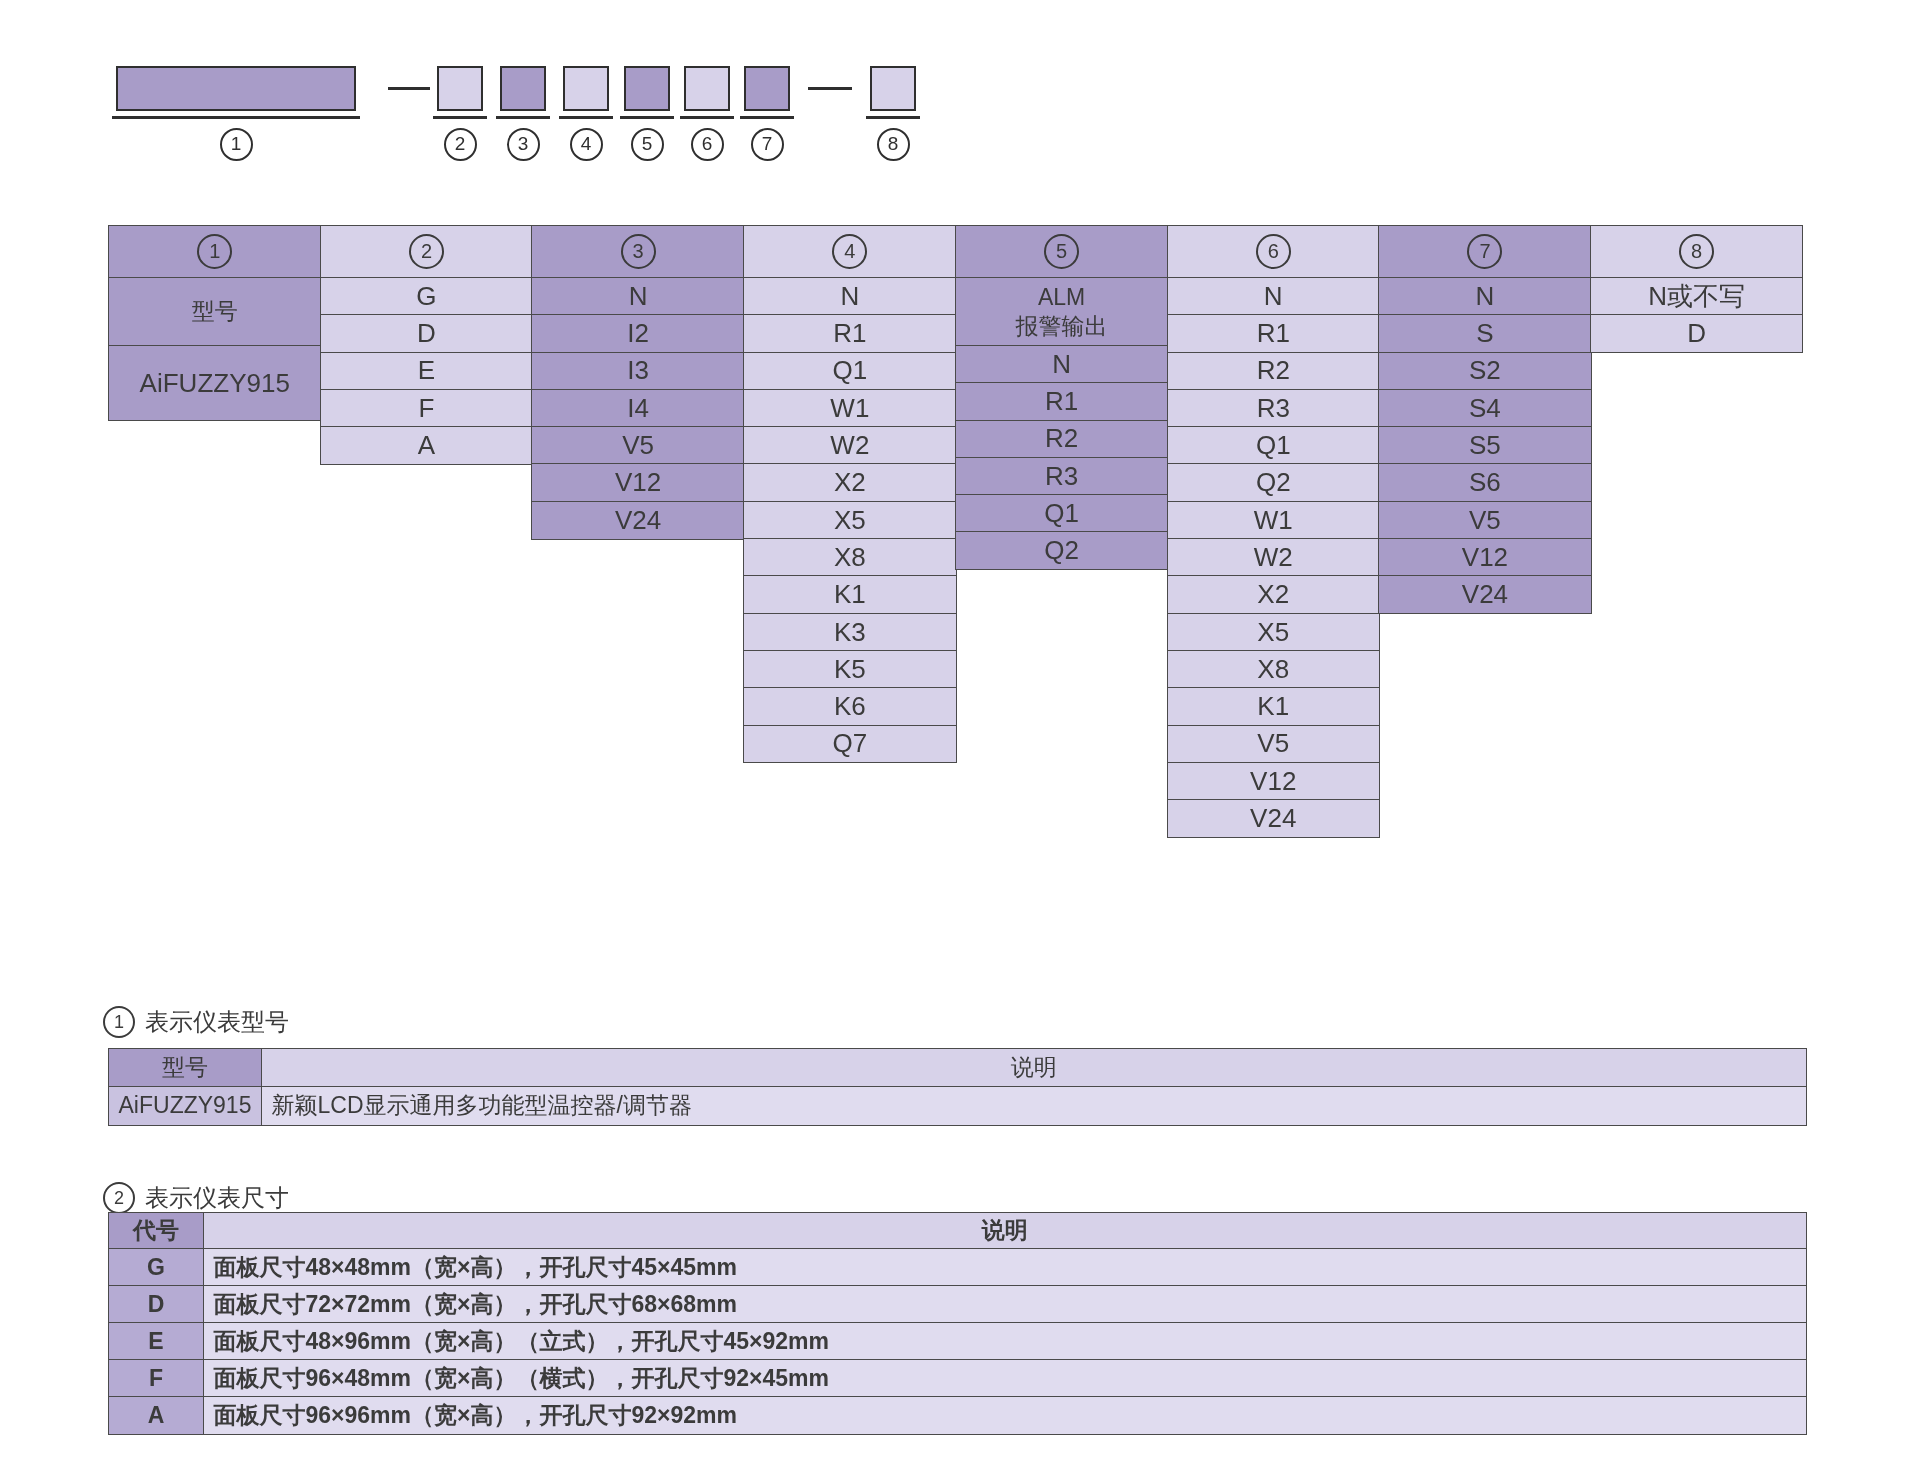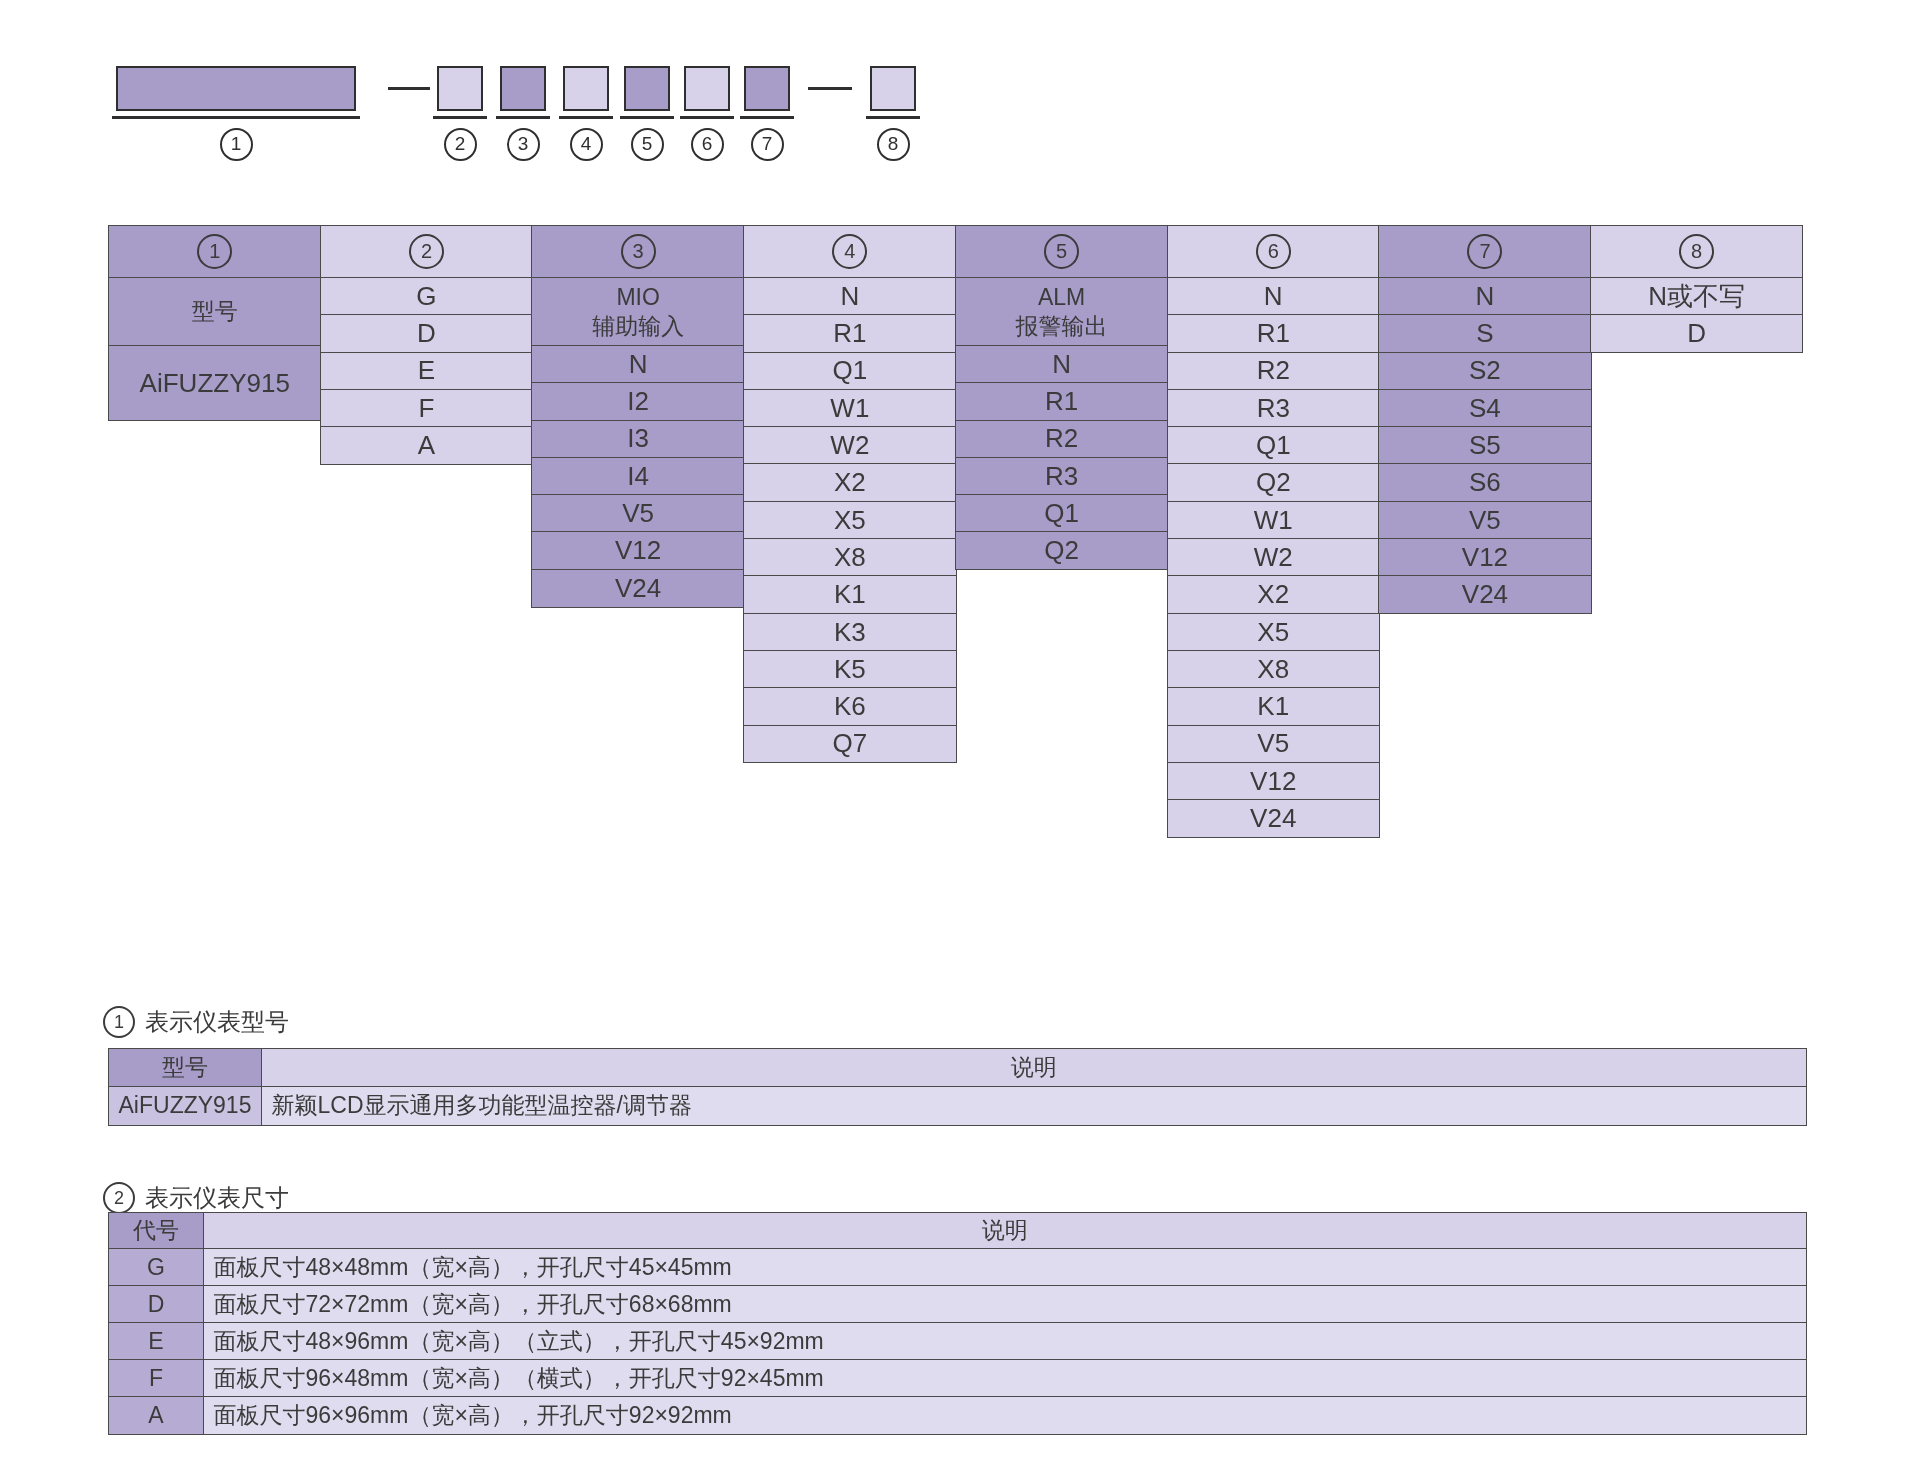--- a/index.html
+++ b/index.html
@@ -43,21 +43,21 @@
   .btable{position:absolute;left:108px;width:1699px;}
   .brow{display:flex;margin-top:-1.5px;}
   .brow:first-child{margin-top:0;}
   .bc{box-sizing:border-box;border:1.5px solid #4a4a4a;display:flex;align-items:center;
       justify-content:center;font-size:23px;margin-left:-1.5px;}
   .bc:first-child{margin-left:0;}
   .bc.desc{flex:1;justify-content:flex-start;padding-left:10px;}
   .bc.desc.centered{justify-content:center;padding-left:0;}
   .t1 .bc{height:39.5px;}
   .t1 .keycol{width:154px;flex:0 0 auto;}
-  .t2 .bc{height:38.6px;}
+  .t2 .bc{height:38.6px;font-weight:bold;}
   .t2 .hrow .bc{height:37.5px;}
   .t2 .keycol{width:96px;flex:0 0 auto;}
 </style>
 </head>
 <body>
 
 <div class="page" style="--c-dark: #a89cc8; --c-light: #d7d2e9; --c-mid: #b5abd3; --c-mid2: #c9c2e0; --c-xlight: #e0dcef;">
 
   <div class="diagram">
       <div class="dbox-wrap" style="left: 116px; width: 240px;">
@@ -120,24 +120,20 @@
         </div>
         <div class="mc val shade-light">G</div>
         <div class="mc val shade-light">D</div>
         <div class="mc val shade-light">E</div>
         <div class="mc val shade-light">F</div>
         <div class="mc val shade-light">A</div>
       </div>
       <div class="mcol" style="left: 531.4px;">
         <div class="mc num shade-dark">
           <span class="mcircle">3</span>
-        </div>
-        <div class="mc title shade-dark">
-          <div>MIO</div>
-          <div>辅助输入</div>
         </div>
         <div class="mc val shade-dark">N</div>
         <div class="mc val shade-dark">I2</div>
         <div class="mc val shade-dark">I3</div>
         <div class="mc val shade-dark">I4</div>
         <div class="mc val shade-dark">V5</div>
         <div class="mc val shade-dark">V12</div>
         <div class="mc val shade-dark">V24</div>
       </div>
       <div class="mcol" style="left: 743.1px;">

